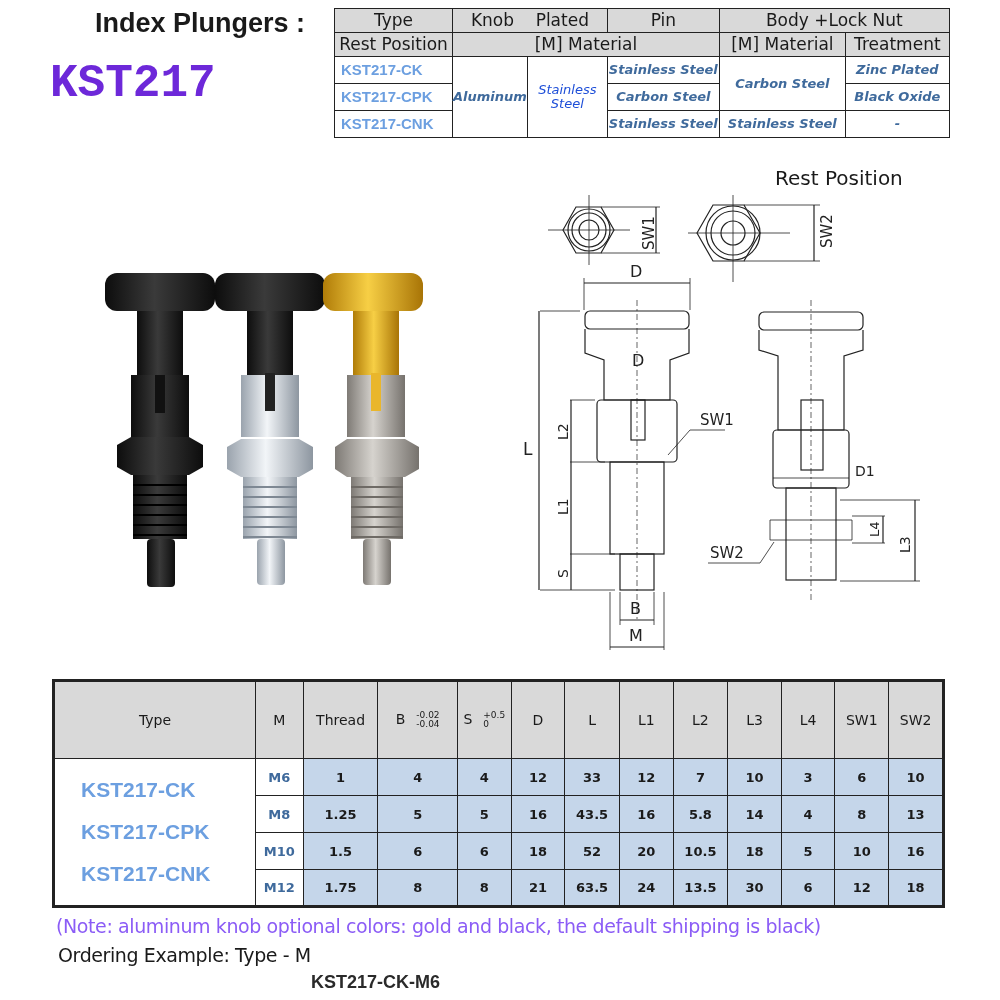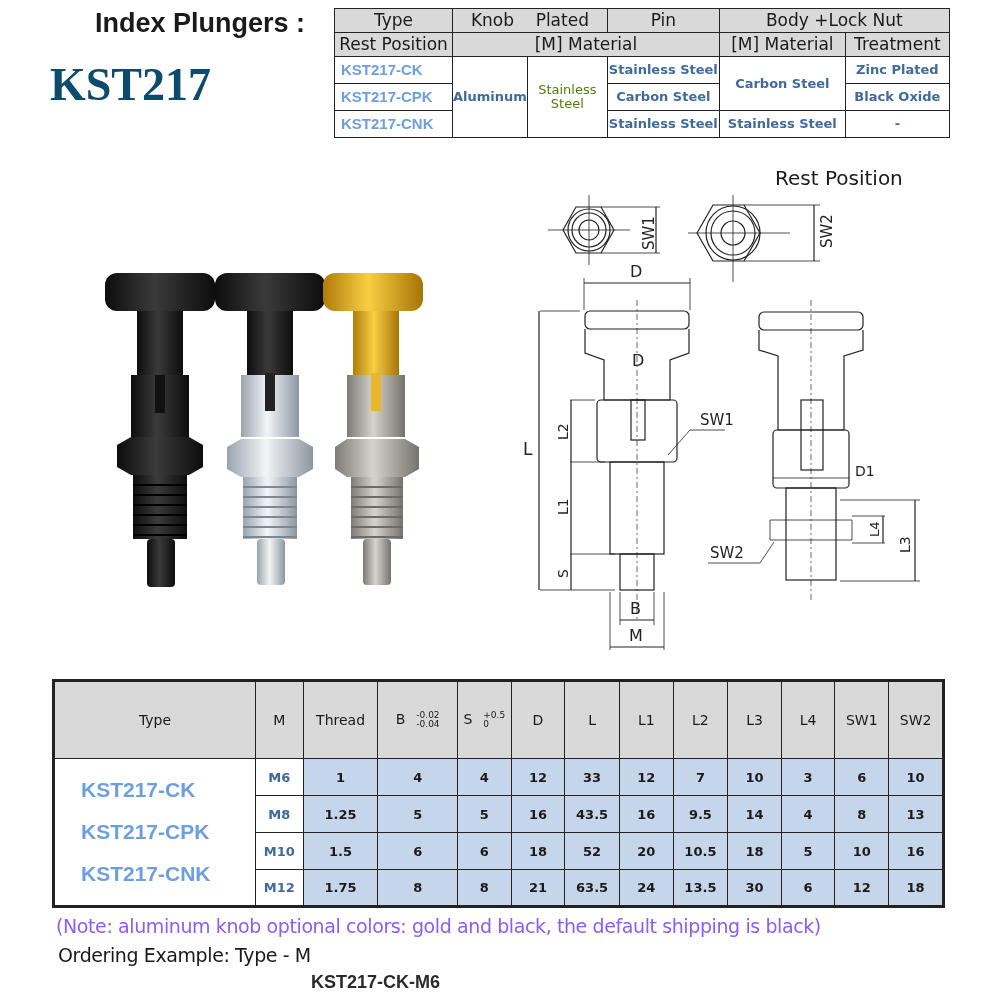--- a/index.html
+++ b/index.html
@@ -7,37 +7,37 @@
   body { position: relative; font-family: "DejaVu Sans", sans-serif; color: #111; }
 
   
   .title-line1 {
     position: absolute; left: 50px; top: 8px;
     font-family: "Liberation Sans", sans-serif; font-weight: bold;
     font-size: 27px; color: #1a1a1a; letter-spacing: 0px; margin-left: 45px;
   }
   .title-line2 {
     position: absolute; left: 50px; top: 58px;
-    font-family: Liberation Serif, serif; font-weight: bold;
-    font-size: 46px; color: #0c4a6e; letter-spacing: 0px;
+    font-family: Liberation Mono, monospace; font-weight: bold;
+    font-size: 46px; color: #6d28d9; letter-spacing: 0px;
   }
 
   
   .mat-table {
     position: absolute; left: 334px; top: 8px;
     border-collapse: collapse;
     font-family: "DejaVu Sans", sans-serif;
   }
   .mat-table td {
     border: 1.5px solid #222; text-align: center; vertical-align: middle;
     padding: 0; line-height: 1.05;
   }
   .mat-table .hd { background: #d9d9d9; font-size: 17px; color: #1a1a1a; height: 24px; }
   .mat-table .type-cell { color: #6c9fe0; font-family: "Liberation Sans", sans-serif; font-weight: bold; font-size: 15px; text-align: left; padding-left: 6px; height: 27px; background:#fff; }
-  .mat-table .val { color: #3f6a9c; font-weight: bold; font-size: 13px; background:#fff; }
+  .mat-table .val { color: #3f6a9c; font-weight: bold; font-size: 13px; background:#fff;font-style:italic; }
 
   
   .rest-label {
     position: absolute; left: 775px; top: 166px;
     font-family: "DejaVu Sans", sans-serif; font-size: 20px; color: #1a1a1a;
   }
 
   
   .photo { position: absolute; left: 95px; top: 255px; width: 330px; height: 340px; }
 
@@ -104,21 +104,21 @@
   </tr>
   <tr>
     <td class="hd">Rest Position</td>
     <td class="hd" colspan="3">[M] Material</td>
     <td class="hd">[M] Material</td>
     <td class="hd">Treatment</td>
   </tr>
   <tr>
     <td class="type-cell">KST217-CK</td>
     <td class="val" rowspan="3">Aluminum</td>
-    <td class="val" rowspan="3" style="font-weight:normal;color:#4d7c0f;font-size:13px">
+    <td class="val" rowspan="3" style="font-weight:normal;color:#1d4ed8;font-size:13px">
       <div>Stainless</div>
       <div>Steel</div>
     </td>
     <td class="val">Stainless Steel</td>
     <td class="val" rowspan="2">Carbon Steel</td>
     <td class="val">Zinc Plated</td>
   </tr>
   <tr>
     <td class="type-cell">KST217-CPK</td>
     <td class="val">Carbon Steel</td>
@@ -361,21 +361,21 @@
     <td class="num">10</td>
   </tr>
   <tr>
     <td class="m-cell">M8</td>
     <td class="num">1.25</td>
     <td class="num">5</td>
     <td class="num">5</td>
     <td class="num">16</td>
     <td class="num">43.5</td>
     <td class="num">16</td>
-    <td class="num">9.5</td>
+    <td class="num">5.8</td>
     <td class="num">14</td>
     <td class="num">4</td>
     <td class="num">8</td>
     <td class="num">13</td>
   </tr>
   <tr>
     <td class="m-cell">M10</td>
     <td class="num">1.5</td>
     <td class="num">6</td>
     <td class="num">6</td>

